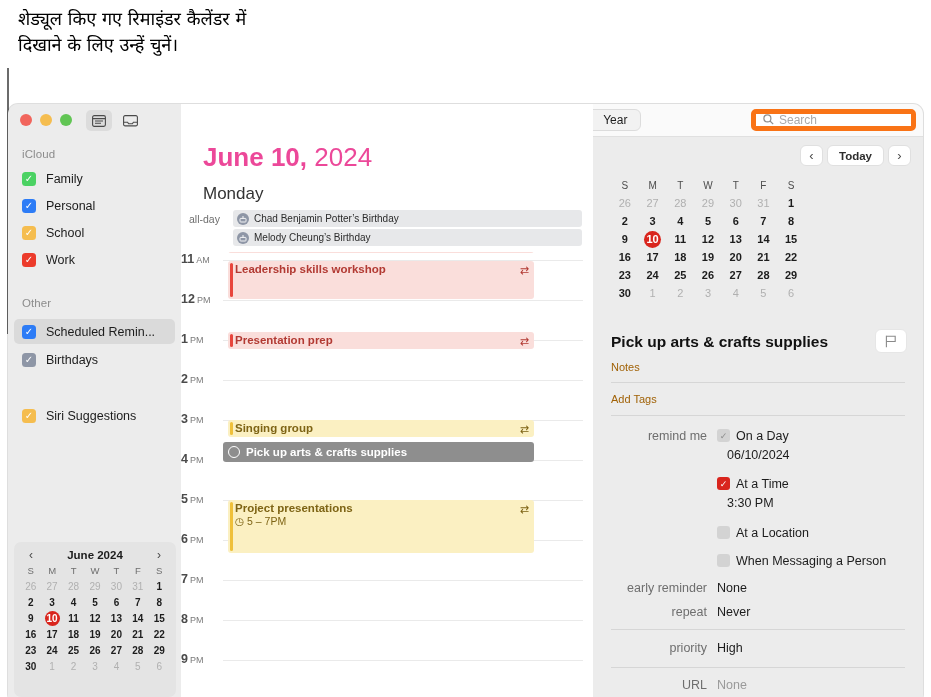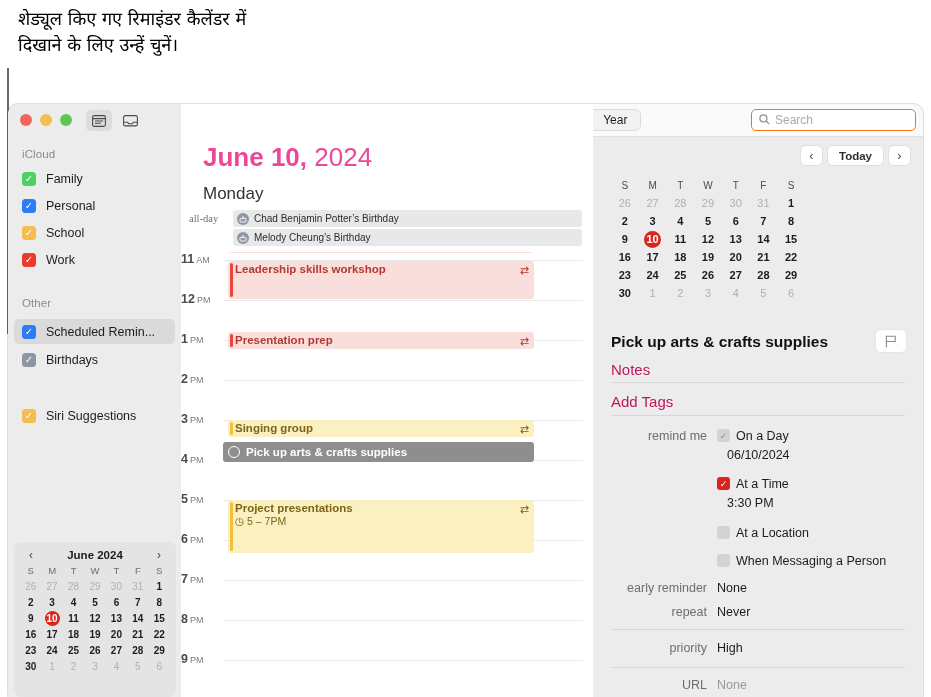--- a/index.html
+++ b/index.html
@@ -92,31 +92,31 @@
     display:flex;align-items:stretch;box-sizing:border-box;
   }
   .seg{
     padding:0 13px;display:flex;align-items:center;font-size:12px;color:#1c1c1c;
     border-right:1px solid #dfdfdf;
   }
   .seg:last-child{border-right:none;}
   .seg.active{background:#e4e4e4;border-radius:5px;border-right-color:transparent;}
   #searchbox{
     position:absolute;left:570px;top:5px;width:165px;height:22px;
-    background:#fff;border:1px solid #f97316;border-radius:5px;
+    background:#fff;border:5px solid #f97316;border-radius:5px;
     display:flex;align-items:center;box-sizing:border-box;padding:0 7px;
   }
   #searchbox .mag{font-size:11px;color:#8d8d8d;margin-right:5px;}
   #searchbox .ph{font-size:12px;color:#a9a9a9;}
   #daytitle{position:absolute;left:22px;top:38px;font-size:26px;color:#ec4899;}
   #daytitle b{font-weight:700;}
   #daytitle span.yr{font-weight:400;}
   #dayname{position:absolute;left:22px;top:80px;font-size:17px;color:#333;font-weight:400;}
   #allday{position:absolute;left:0;top:106px;width:412px;}
-  .ad-label{position:absolute;left:8px;top:3px;font-size:10.5px;color:#6e6e6e;font-family:Liberation Serif, serif;}
+  .ad-label{position:absolute;left:8px;top:3px;font-size:10.5px;color:#6e6e6e;}
   .ad-evt{
     position:absolute;left:52px;width:349px;height:17px;
     background:#e7e8ea;border-radius:3px;display:flex;align-items:center;padding-left:4px;box-sizing:border-box;
   }
   .ad-ic{
     width:12px;height:12px;border-radius:50%;background:#8e96a6;flex:0 0 12px;
     display:flex;align-items:center;justify-content:center;
   }
   .ad-tx{margin-left:5px;font-size:10px;font-weight:400;color:#2b2b2b;white-space:nowrap;}
   #gridwrap{position:absolute;left:0;top:148px;width:412px;height:452px;overflow:hidden;}
@@ -163,21 +163,21 @@
   #rp-mini .mini-grid .d.today span{width:17px;height:17px;line-height:17px;}
   #detail{position:absolute;left:0;top:196px;width:330px;}
   #det-title{
     position:absolute;left:18px;top:0;font-size:15.5px;font-weight:700;color:#111;white-space:nowrap;
   }
   #flagbtn{
     position:absolute;right:16px;top:-4px;width:32px;height:24px;background:#fff;
     border-radius:6px;border:1px solid #e6e6e6;display:flex;align-items:center;justify-content:center;
     box-sizing:border-box;
   }
-  .det-field{position:absolute;left:18px;width:294px;font-size:15px;color:#be185d;}
+  .det-field{position:absolute;left:18px;width:294px;font-size:11px;color:#a16207;}
   .det-rule{position:absolute;left:18px;width:294px;height:1px;background:#d6d6d6;}
   .det-row{position:absolute;left:0;width:330px;display:flex;font-size:12.5px;}
   .det-lbl{width:124px;text-align:right;color:#6e6e6e;padding-right:10px;box-sizing:border-box;}
   .det-val{color:#1c1c1c;}
   .dcheck{
     width:13px;height:13px;border-radius:3px;flex:0 0 13px;margin-right:6px;
     display:flex;align-items:center;justify-content:center;font-size:9px;color:#fff;
   }
   .dcheck.on{background:#d9251d;}
   .dcheck.dim{background:#d3d3d3;color:#8c8c8c;}

